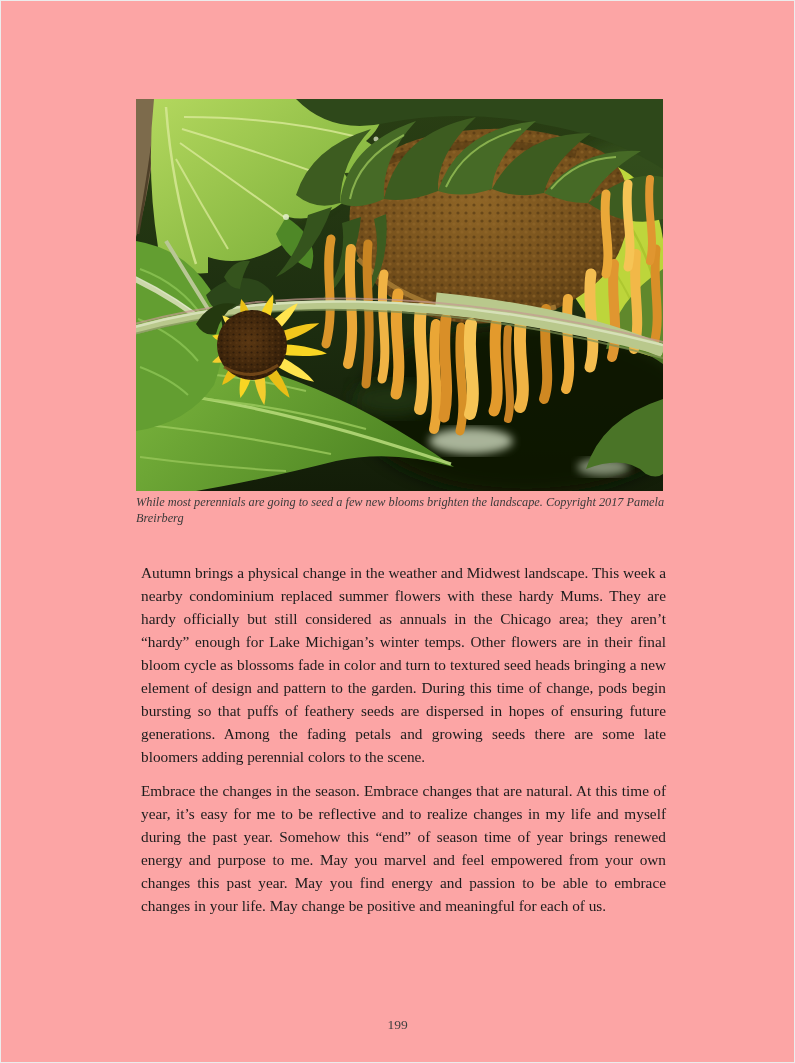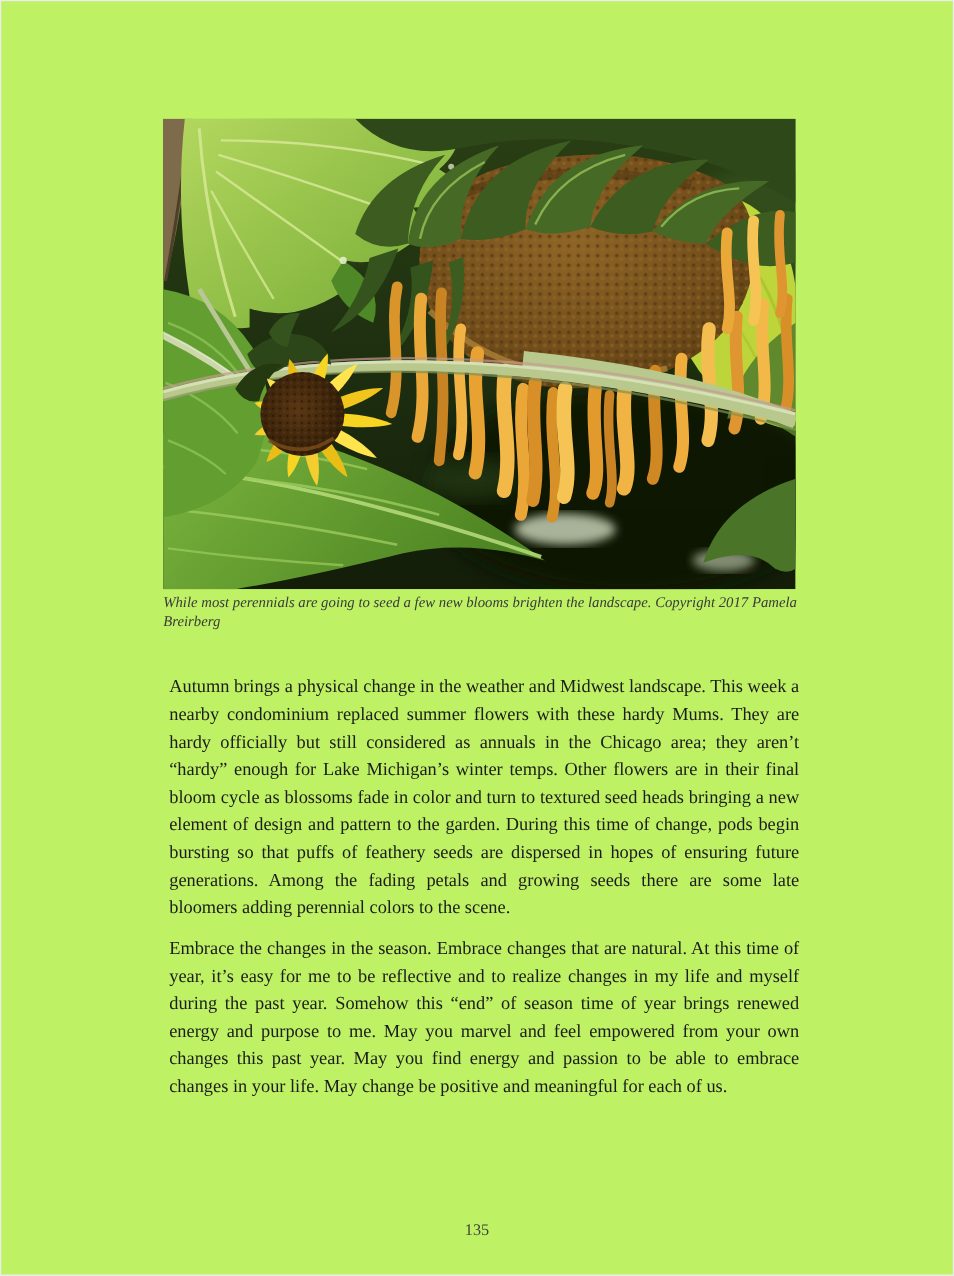--- a/index.html
+++ b/index.html
@@ -1,19 +1,19 @@
 <!DOCTYPE html>
 <html><head>
 <meta charset="utf-8">
 <style>
   html,body{margin:0;padding:0;background:#ffffff;}
   .page{
     position:relative;
     width:795px;height:1063px;
-    background:#bef264;
+    background:#fca5a5;
     border:1px solid #ececec;
     box-sizing:border-box;
     overflow:hidden;
     font-family:"Liberation Serif", serif;
     padding-left:28px;
   }
   .figure{position:absolute;left:135px;top:98px;width:527px;height:392px;}
   .figure svg{display:block;width:527px;height:392px;}
   .caption{
     position:absolute;left:135px;top:494px;width:533px;
@@ -217,15 +217,15 @@
     </svg>
   </div>
 
   <div class="caption">While most perennials are going to seed a few new blooms brighten the landscape. Copyright 2017 Pamela Breirberg</div>
 
   <div class="bodytext">
     <p>Autumn brings a physical change in the weather and Midwest landscape. This week a nearby condominium replaced summer flowers with these hardy Mums. They are hardy officially but still considered as annuals in the Chicago area; they aren’t “hardy” enough for Lake Michigan’s winter temps. Other flowers are in their final bloom cycle as blossoms fade in color and turn to textured seed heads bringing a new element of design and pattern to the garden. During this time of change, pods begin bursting so that puffs of feathery seeds are dispersed in hopes of ensuring future generations. Among the fading petals and growing seeds there are some late bloomers adding perennial colors to the scene.</p>
     <p>Embrace the changes in the season. Embrace changes that are natural. At this time of year, it’s easy for me to be reflective and to realize changes in my life and myself during the past year. Somehow this “end” of season time of year brings renewed energy and purpose to me. May you marvel and feel empowered from your own changes this past year. May you find energy and passion to be able to embrace changes in your life. May change be positive and meaningful for each of us.</p>
   </div>
 
-  <div class="pagenum">135</div>
+  <div class="pagenum">199</div>
 
 </div>
 
 </body></html>

